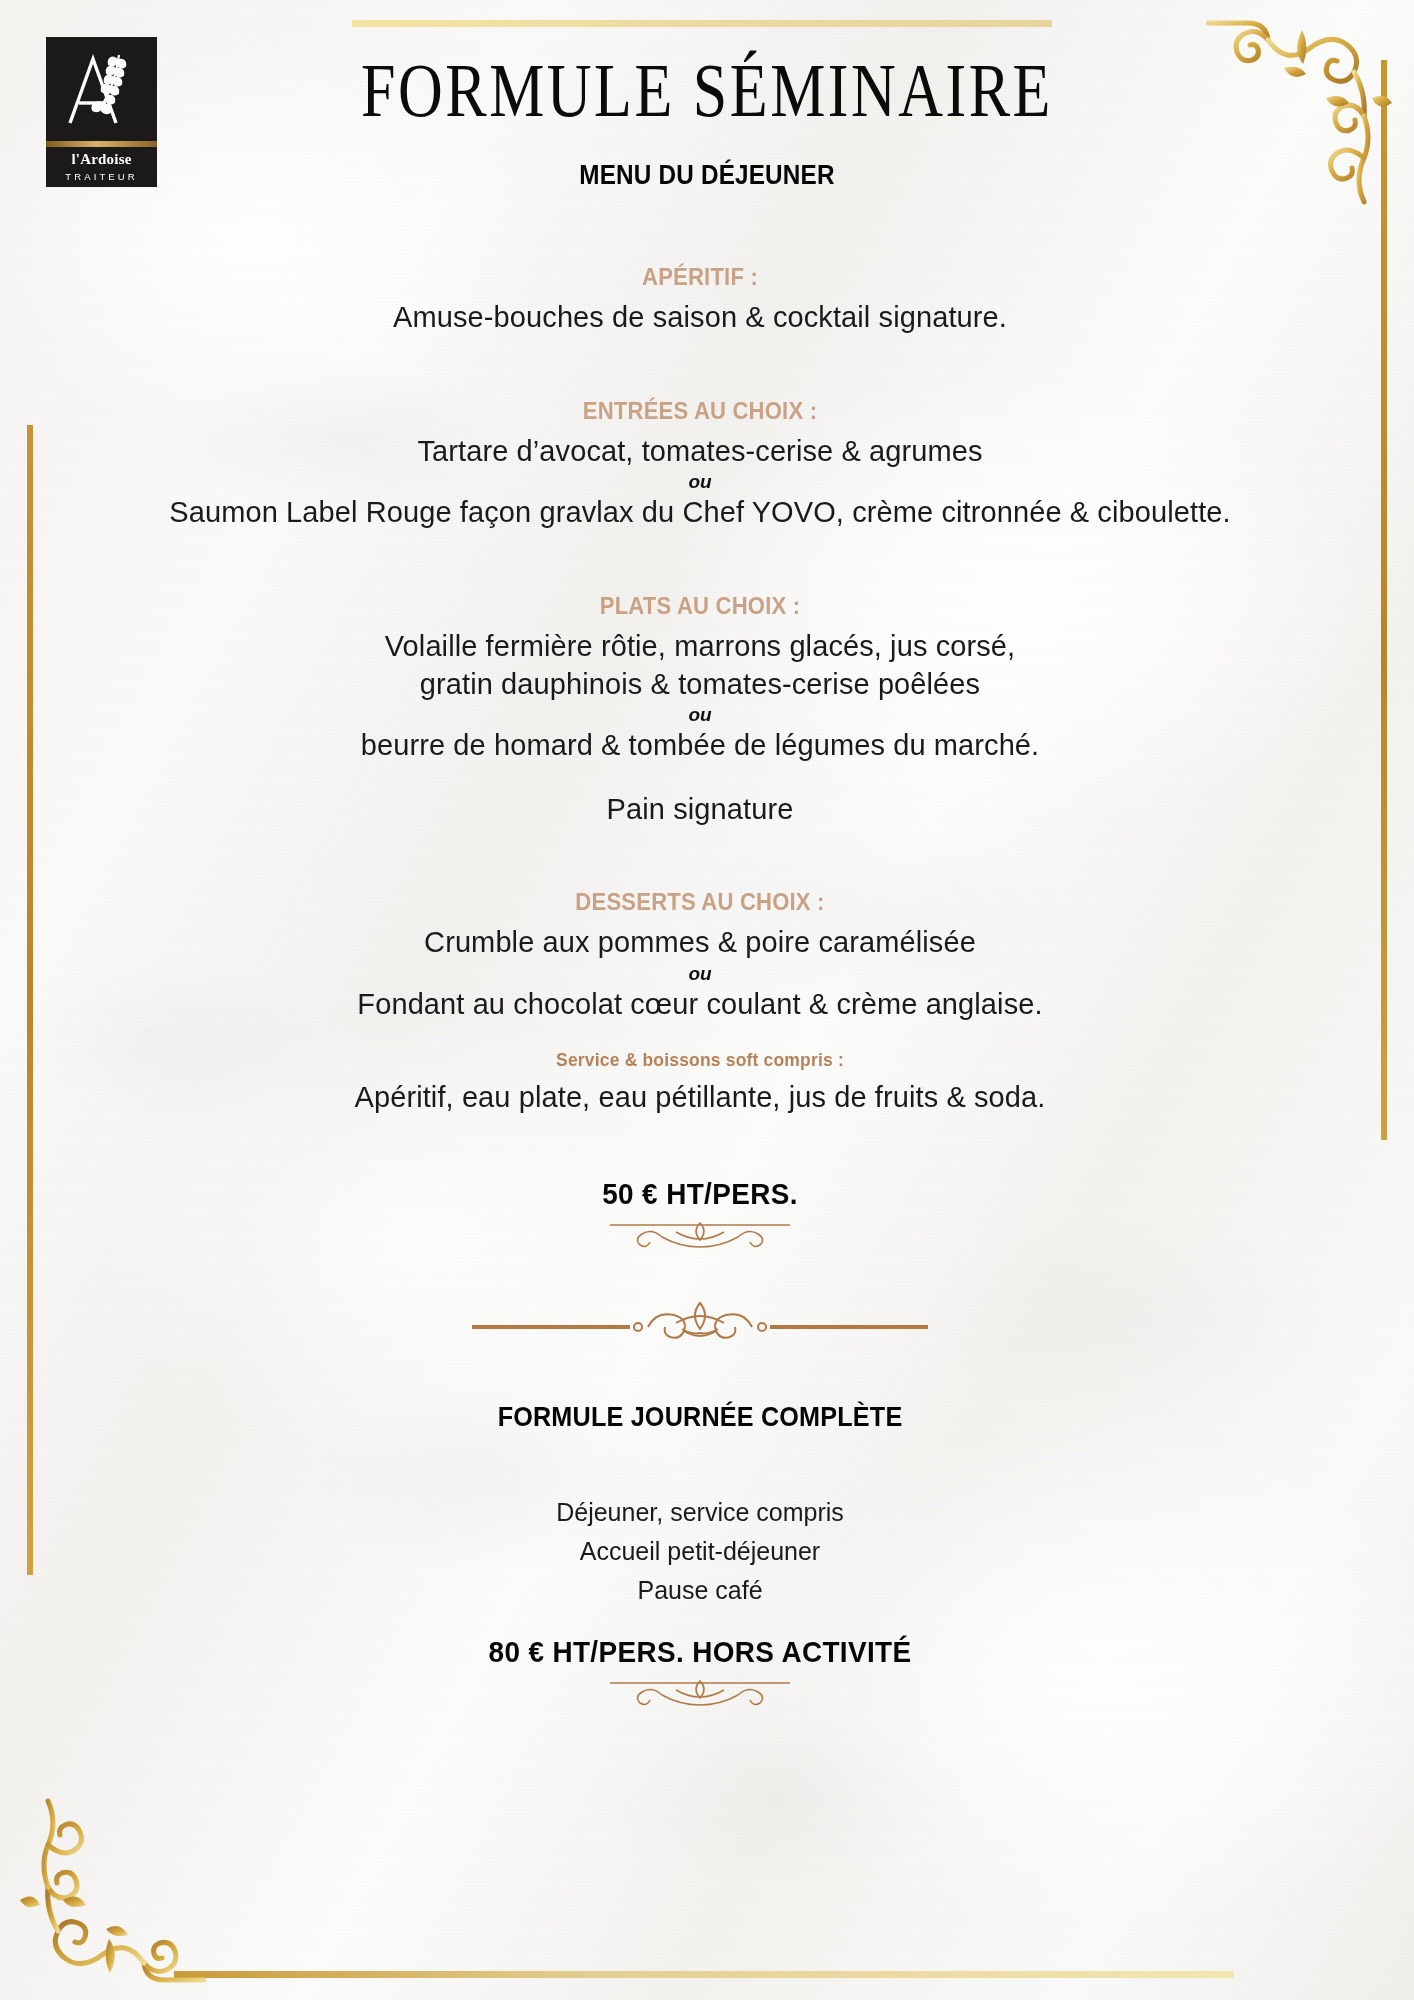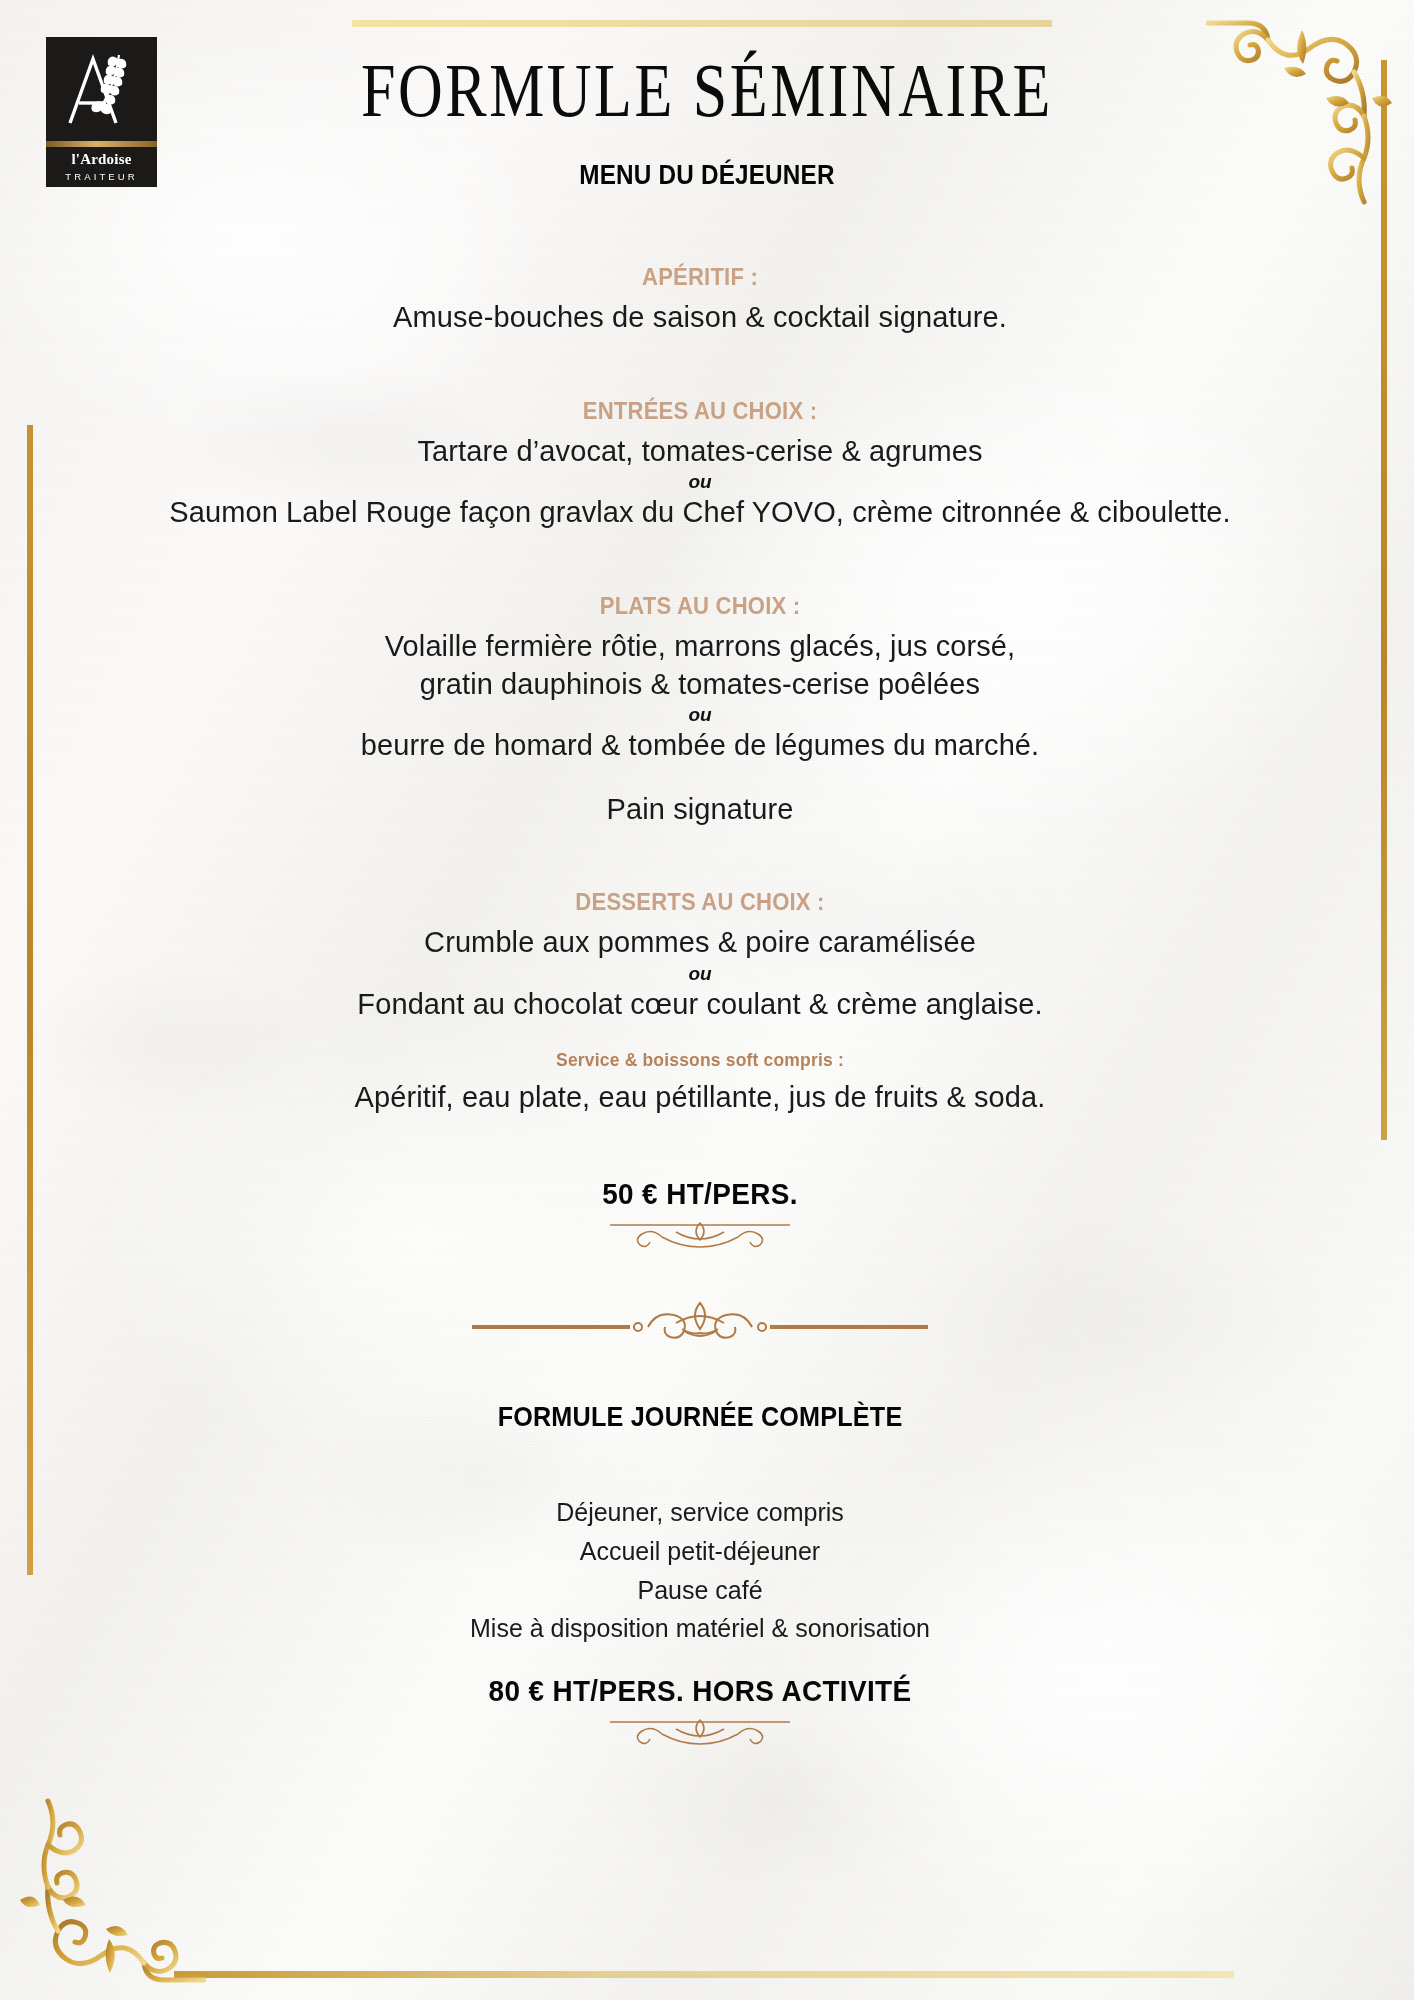--- a/index.html
+++ b/index.html
@@ -297,21 +297,20 @@
 
     <div class="gap-l"></div>
 
     <div class="bigsub">FORMULE JOURNÉE COMPLÈTE</div>
 
     <div class="gap-xl"></div>
 
     <div class="dayline">Déjeuner, service compris</div>
     <div class="dayline">Accueil petit-déjeuner</div>
     <div class="dayline">Pause café</div>
-    <div class="dayline">Mise à disposition matériel &amp; sonorisation</div>
 
     <div class="gap-m"></div>
 
     <div class="price">80 € HT/PERS. HORS ACTIVITÉ</div>
 
     <svg class="flourish" width="220" height="34" viewBox="0 0 220 34">
       <g fill="none" stroke="#b07a47" stroke-width="1.5">
         <path d="M20 8 H200"></path>
         <path d="M72 20 Q62 11 52 17 Q44 22 50 28 Q57 32 60 25"></path>
         <path d="M148 20 Q158 11 168 17 Q176 22 170 28 Q163 32 160 25"></path>

